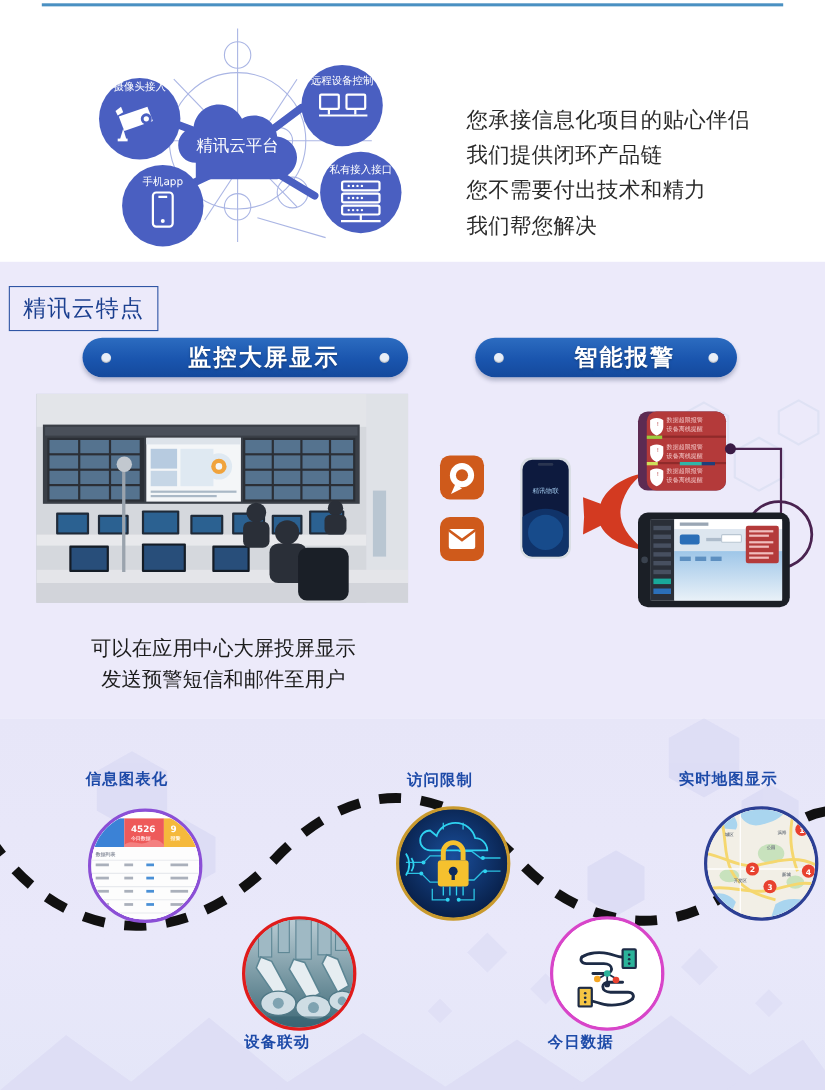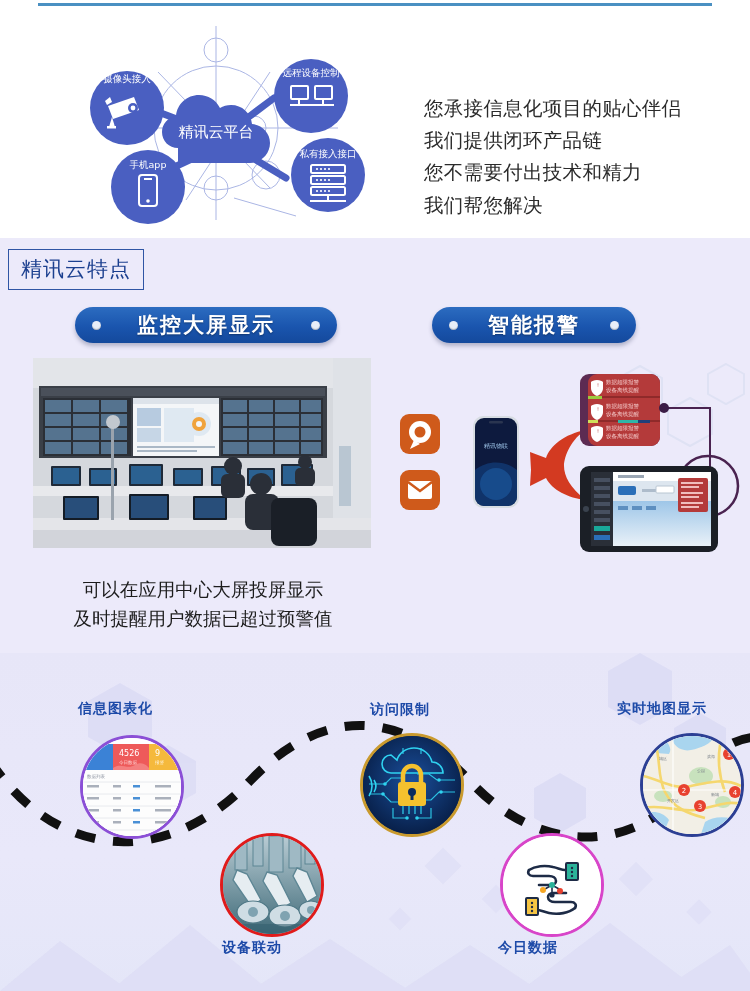--- a/index.html
+++ b/index.html
@@ -28,32 +28,32 @@
     font-family:"DejaVu Sans","Liberation Sans",sans-serif;
     white-space:nowrap;letter-spacing:.3px;
   }
 
   
   .feature-section{
     position:absolute;left:0;top:238px;width:750px;height:415px;
     background:#eceafa;
   }
   .badge-title{
-    position:absolute;left:8px;top:11px;
+    position:absolute;left:8px;top:22px;
     border:1.5px solid #2f55a4;background:#eceafa;
     padding:5px 12px 6px 12px;
     font-size:21px;color:#1b3f8f;letter-spacing:1px;
     font-family:"DejaVu Sans","Liberation Sans",sans-serif;
   }
 
   .pill{
     position:absolute;height:36px;border-radius:18px;
     background:linear-gradient(180deg,#2c6cc0 0%,#1a55ae 55%,#14499c 100%);
     box-shadow:0 3px 4px rgba(40,50,90,.30);
-    display:flex;align-items:center;justify-content:center;
+    display:flex;align-items:center;justify-content:center;padding-left:34px;
   }
   .pill .dot{
     position:absolute;width:9px;height:9px;border-radius:50%;
     background:#e8eef8;box-shadow:inset 0 -1px 1px rgba(0,0,0,.25);
   }
   .pill .dot.l{left:17px;} .pill .dot.r{right:17px;}
   .pill span.txt{
     color:#fff;font-size:21px;font-weight:bold;letter-spacing:2px;
     font-family:"DejaVu Sans","Liberation Sans",sans-serif;
     text-shadow:0 1px 2px rgba(0,0,0,.35);
@@ -91,21 +91,21 @@
     position:absolute;font-size:14px;font-weight:bold;color:#1d4aa8;
     letter-spacing:1px;white-space:nowrap;
     font-family:"DejaVu Sans","Liberation Sans",sans-serif;
   }
   #ft-1{left:78px;top:700px;}
   #ft-2{left:370px;top:701px;}
   #ft-3{left:617px;top:700px;}
   #ft-4{left:222px;top:939px;font-family:Liberation Serif, serif;}
   #ft-5{left:498px;top:939px;}
 
-  .ficon{position:absolute;border-radius:50%;overflow:hidden;}
+  .ficon{position:absolute;border-radius:50%;overflow:hidden;font-weight:bold;}
   #fi-1{left:80px;top:735px;width:98px;height:98px;border:3px solid #8b4fd6;background:#fff;}
   #fi-2{left:360px;top:733px;width:98px;height:98px;border:3px solid #c99a2e;background:#0b2a5e;}
   #fi-3{left:640px;top:733px;width:98px;height:98px;border:3px solid #2c3f94;background:#f2efe9;}
   #fi-4{left:220px;top:833px;width:98px;height:98px;border:3px solid #e01b1b;background:#9fb8bf;}
   #fi-5{left:500px;top:833px;width:98px;height:98px;border:3px solid #d845c9;background:#fff;}
   .ficon svg{display:block;}
 </style>
 </head>
 <body>
 
@@ -461,21 +461,21 @@
           </g>
         </g>
         <rect x="266" y="128" width="18" height="7" rx="1" fill="#ffffff" stroke="#b9c6d2"></rect>
         <circle cx="196" cy="151" r="3" fill="#3a424e"></circle>
       </g>
     </svg>
   </div>
 
   <div class="caption" id="cap-left">
     <div>可以在应用中心大屏投屏显示</div>
-    <div>及时提醒用户数据已超过预警值</div>
+    <div>发送预警短信和邮件至用户</div>
   </div>
 
 
   <div class="bottom">
     <svg class="bg-deco" width="750" height="338" viewBox="0 0 750 338" xmlns="http://www.w3.org/2000/svg">
 
       <g fill="#dcdcf5" opacity=".85">
         <polygon points="120,30 152,48 152,84 120,102 88,84 88,48"></polygon>
         <polygon points="168,92 196,108 196,140 168,156 140,140 140,108"></polygon>
         <polygon points="640,0 672,18 672,54 640,72 608,54 608,18"></polygon>

